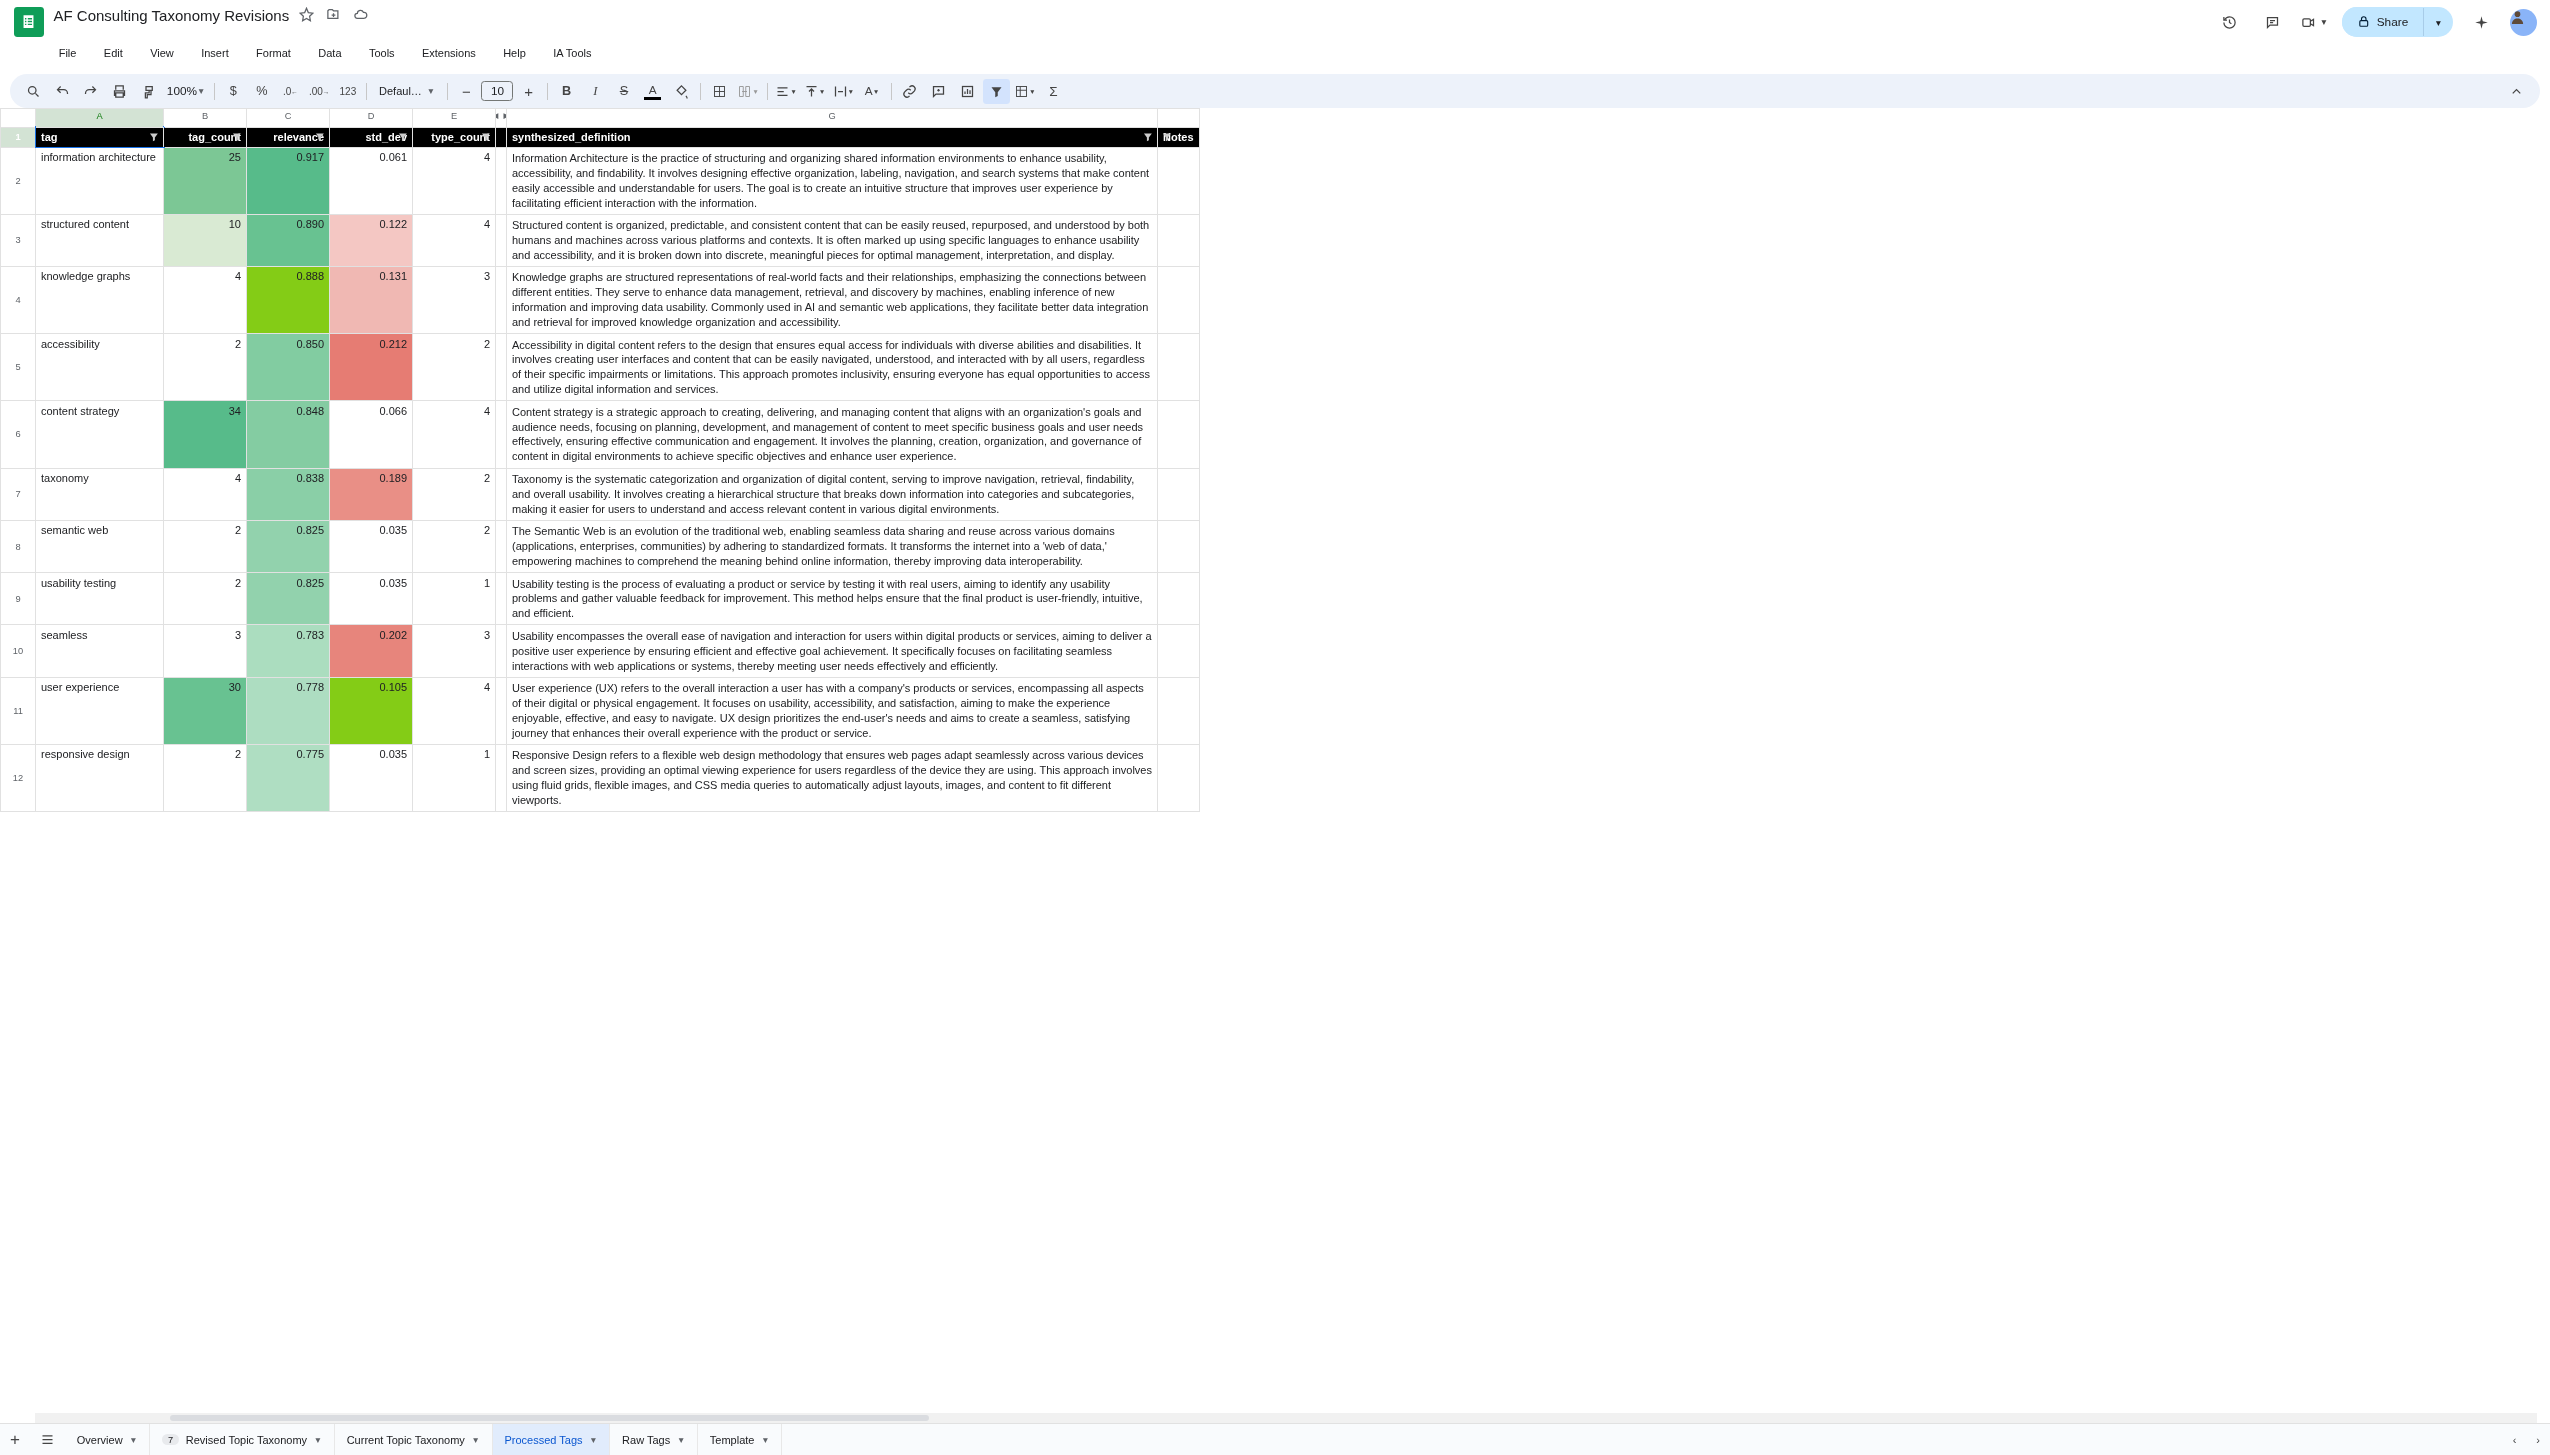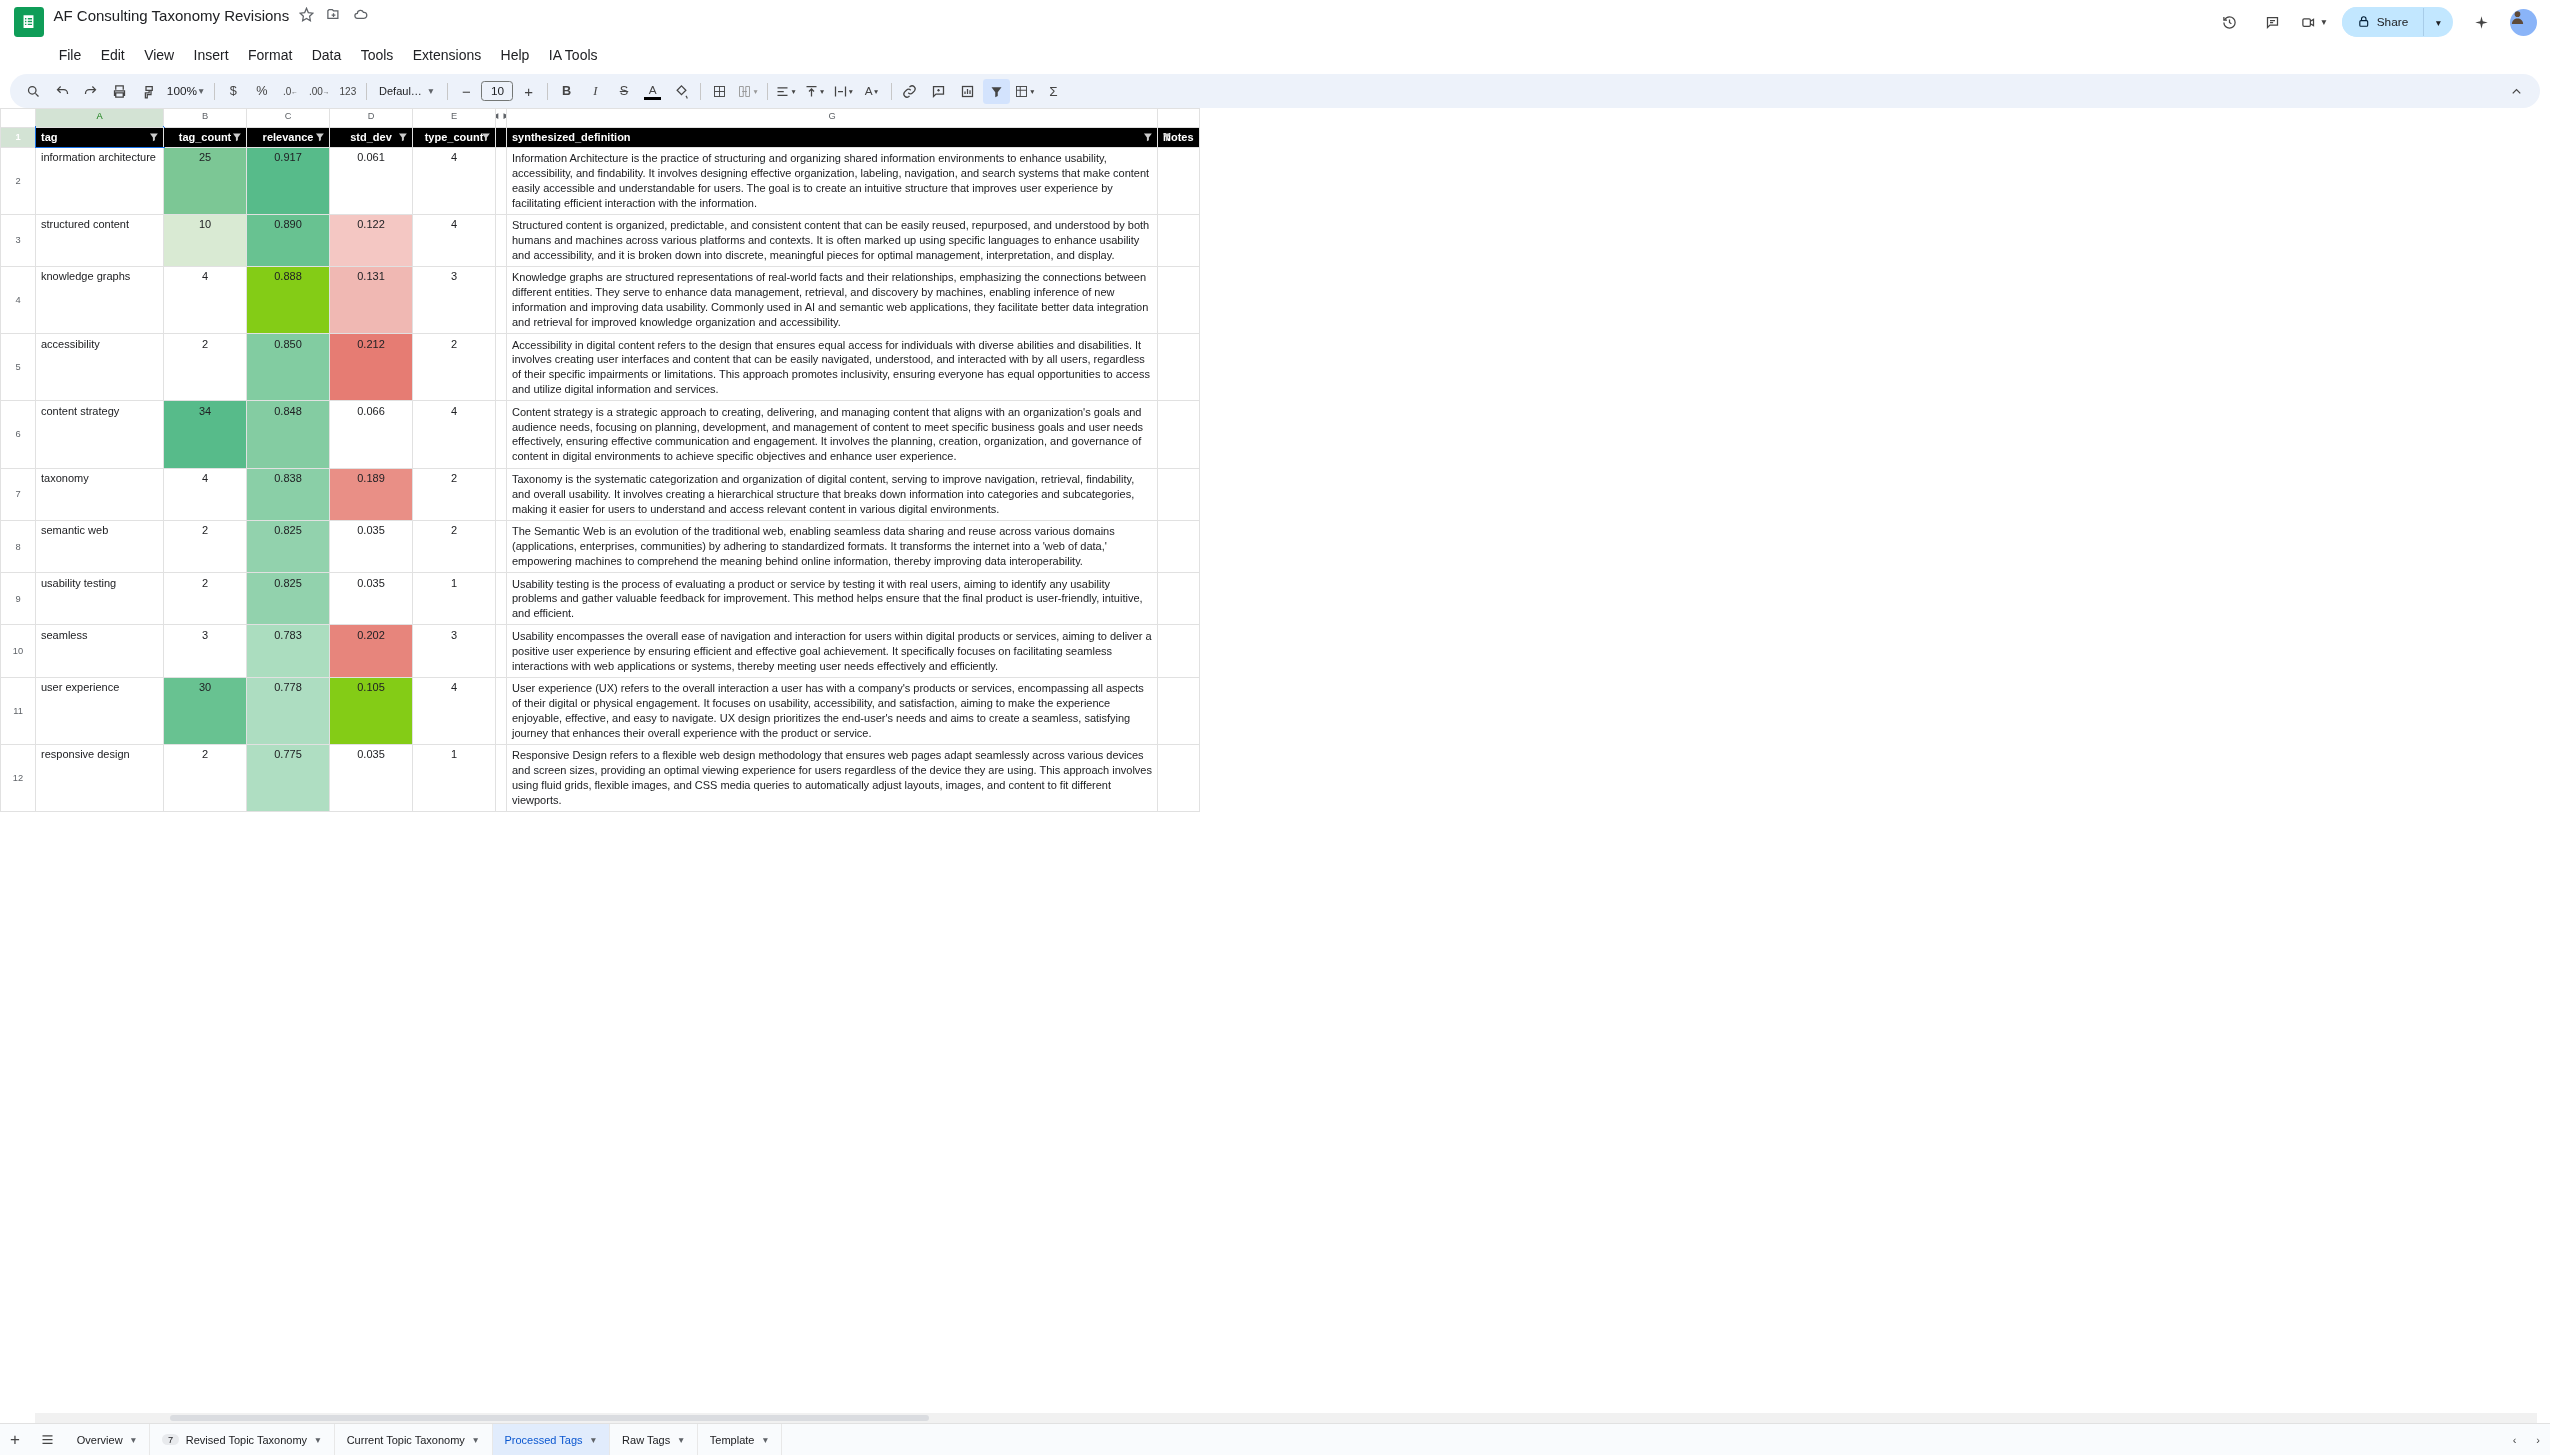--- a/index.html
+++ b/index.html
@@ -8,21 +8,21 @@
 .logo{width:30px;height:30px;background:#0f9d58;border-radius:3.4px;display:flex;align-items:center;justify-content:center;margin-right:10px}
 .logo svg{width:17px;height:17px;fill:#fff}
 .title-text{font-size:15px;color:#202124;margin-right:10px}
 .title-icons{display:flex;gap:11.8px;color:#5f6368}
 .title-icons .ic{width:15px;height:15px;cursor:pointer}
 .title-right{margin-left:auto;display:flex;align-items:center;gap:13.5px}
 .ic-btn{width:30px;height:30px;display:flex;align-items:center;justify-content:center;cursor:pointer;color:#444}
 .share-btn{background:#c2e7ff;border-radius:34px;padding:8.4px 15px;display:flex;align-items:center;gap:6.7px;cursor:pointer;font-weight:500;font-size:11.8px}
 .share-dd{padding:5px;cursor:pointer}
 .avatar{width:27px;height:27px;border-radius:50%;background:#8ab4f8;overflow:hidden}
-.menu-bar{display:flex;gap:6px;padding:0 13.5px 0 52px;height:23.6px;align-items:flex-start;font-size:14px;color:#202124}
+.menu-bar{display:flex;gap:14px;padding:0 13.5px 0 52px;height:23.6px;align-items:flex-start;font-size:11px;color:#202124}
 .menu-bar span{padding:3.4px 6.7px;cursor:pointer}
 .toolbar{margin:6.7px 10px;background:#edf2fa;border-radius:20px;height:34px;display:flex;align-items:center;padding:0 10px;gap:1.7px}
 .tb-btn{width:27px;height:25px;display:flex;align-items:center;justify-content:center;cursor:pointer;color:#444;border-radius:3.4px}
 .tb-btn.active{background:#d3e3fd}
 .tb-sep{width:0.8px;height:17px;background:#c7c7c7;margin:0 3.4px}
 .zoom{display:flex;align-items:center;padding:0 3.4px}
 .zoom-txt{font-size:11.8px}
 .fmt-sel{display:flex;align-items:center;gap:5px;padding:0 6.7px;min-width:59px}
 .fsz-box{border:0.8px solid #747775;border-radius:3.4px;width:32px;height:20px;display:flex;align-items:center;justify-content:center;font-size:11.8px}
 .tb-right{margin-left:auto}
@@ -31,21 +31,21 @@
 table{border-collapse:collapse;table-layout:fixed}
 th,td{border:0.8px solid #e1e1e1;font-size:11px;padding:1.7px 3.4px;vertical-align:top;overflow:hidden}
 .col-hdr th{background:#fff;color:#5f6368;font-weight:normal;text-align:center;height:18.6px;font-size:9.3px;position:sticky;top:0;z-index:2}
 .col-hdr th.sel{background:#d3e3d4;color:#107c10}
 .corner{background:#fff;position:sticky;left:0;z-index:3;width:35px}
 .row-hdr{background:#fff;color:#5f6368;text-align:center;font-size:9.3px;position:sticky;left:0;z-index:1;width:35px;vertical-align:middle}
 .row-hdr.sel{background:#d3e3d4}
 .hdr-row td{background:#000;color:#fff;font-weight:bold;height:20px;padding:3.4px 5px;position:relative}
 .hdr-row .filter{position:absolute;right:3.4px;top:3.4px;color:#ccc}
 .data-row td{padding:3.4px 5px}
-.tc{text-align:center}
+.tc{text-align:right}
 .defn{line-height:1.35}
 .sel-cell{outline:1.7px solid #1a73e8;outline-offset:-0.8px}
 .footer{position:absolute;bottom:0;left:0;right:0;height:32px;background:#f9fbfd;display:flex;align-items:center;border-top:0.8px solid #e1e1e1;font-size:11px}
 .ft-btn{padding:0 10px;height:32px;display:flex;align-items:center;cursor:pointer;gap:6.7px;color:#444}
 .tab{padding:0 11.8px;height:32px;display:flex;align-items:center;gap:6.7px;cursor:pointer;border-right:0.8px solid #e8e8e8}
 .tab.active{background:#e1ecfc;color:#0b57d0;font-weight:400}
 .tab .dd{color:#5f6368;font-size:8.4px}
 .badge{background:#e8eaed;border-radius:8.4px;padding:0.8px 5.9px;font-size:9.3px}
 .scroll-h{position:absolute;bottom:32px;left:35px;right:13.5px;height:10px;background:#f1f1f1}
 .scroll-h .thumb{position:absolute;left:135px;width:759px;height:6.7px;top:1.7px;background:#dadce0;border-radius:3.4px}

